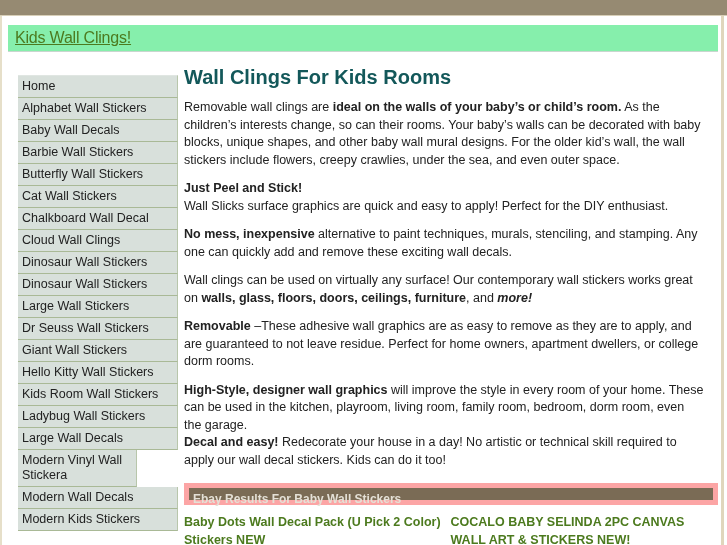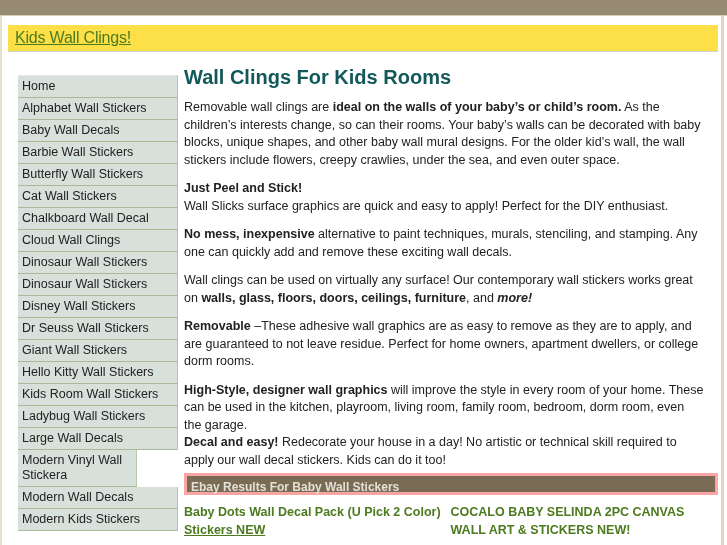--- a/index.html
+++ b/index.html
@@ -16,21 +16,21 @@
     }
     .page {
       position: absolute; left: 0; top: 16px; width: 724px; height: 529px;
       background: #ffffff;
       border-left: 2px solid #e6dfc9;
       border-right: 3px solid #e0d6bc;
       box-sizing: border-box;
     }
     .site-header {
       position: absolute; left: 6px; top: 9px; width: 710px; height: 26px;
-      background: #fde047;
+      background: #86efac;
       border-bottom: 1px solid #c9d6cf;
     }
     .site-title {
       position: absolute; left: 7px; top: 4px;
       font-size: 16px; color: #4c7a1e; text-decoration: underline;
       font-family: "Liberation Sans", sans-serif;
       letter-spacing: -0.2px;
       cursor: pointer;
     }
     .sidebar {
@@ -50,24 +50,24 @@
       position: absolute; left: 182px; top: 49px; width: 536px;
       font-size: 12.5px; color: #222; line-height: 17.5px;
     }
     .main h1 {
       margin: 0 0 10px 0; font-size: 20px; line-height: 24px;
       color: #13585a; font-weight: bold;
     }
     .main p { margin: 0 16px 11px 0; }
     .main p.tight { margin-bottom: 0; }
     .ebay-bar {
-      margin-top: 4px;
+      margin-top: 14px;
       width: 534px; height: 22px;
       background: #7a6b55;
-      border: 3px solid #fca5a5;
+      border: 5px solid #fca5a5;
       color: #e4e0d6; font-weight: bold; font-size: 12px;
       line-height: 22px; padding-left: 4px; box-sizing: border-box;
     }
     .ebay-results {
       display: flex; margin-top: 9px;
     }
     .ebay-item {
       font-size: 12.5px; font-weight: bold; color: #4c7a1e; line-height: 17.5px;
       cursor: pointer;
     }
@@ -90,21 +90,21 @@
     <li>Home</li>
     <li>Alphabet Wall Stickers</li>
     <li>Baby Wall Decals</li>
     <li>Barbie Wall Stickers</li>
     <li>Butterfly Wall Stickers</li>
     <li>Cat Wall Stickers</li>
     <li>Chalkboard Wall Decal</li>
     <li>Cloud Wall Clings</li>
     <li>Dinosaur Wall Stickers</li>
     <li>Dinosaur Wall Stickers</li>
-    <li>Disney Wall Stickers</li>
+    <li>Large Wall Stickers</li>
     <li>Dr Seuss Wall Stickers</li>
     <li>Giant Wall Stickers</li>
     <li>Hello Kitty Wall Stickers</li>
     <li>Kids Room Wall Stickers</li>
     <li>Ladybug Wall Stickers</li>
     <li>Large Wall Decals</li>
     <li style="width:110px;">Modern Vinyl Wall Stickera</li>
     <li>Modern Wall Decals</li>
     <li>Modern Kids Stickers</li>
   </ul>

